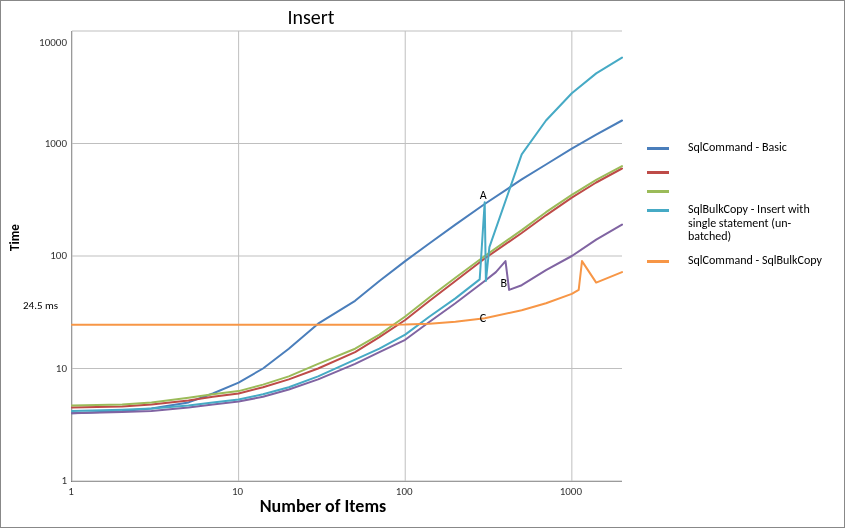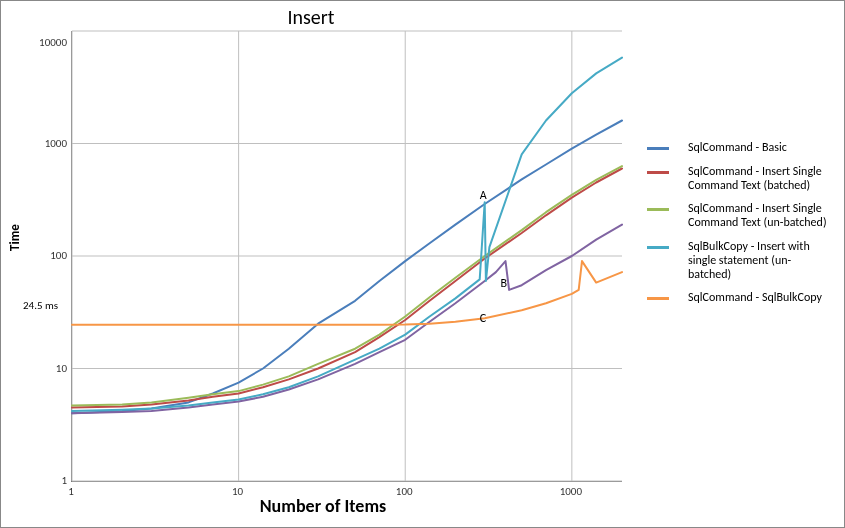--- a/index.html
+++ b/index.html
@@ -144,25 +144,23 @@
       </svg>
   </div>
 
   <div class="legend">
     <div class="legend-item">
       <div class="legend-swatch" style="background:#4A7EBB"></div>
       <div class="legend-label">SqlCommand - Basic</div>
     </div>
     <div class="legend-item">
       <div class="legend-swatch" style="background:#BE4B48"></div>
-      <div class="legend-label">SqlCommand - Insert Single Command Text (batched)</div>
     </div>
     <div class="legend-item">
       <div class="legend-swatch" style="background:#9BBB59"></div>
-      <div class="legend-label">SqlCommand - Insert Single Command Text (un-batched)</div>
     </div>
     <div class="legend-item">
       <div class="legend-swatch" style="background:#46AAC5"></div>
       <div class="legend-label">SqlBulkCopy - Insert with single statement (un-batched)</div>
     </div>
     <div class="legend-item">
       <div class="legend-swatch" style="background:#F79646"></div>
       <div class="legend-label">SqlCommand - SqlBulkCopy</div>
     </div>
   </div>

